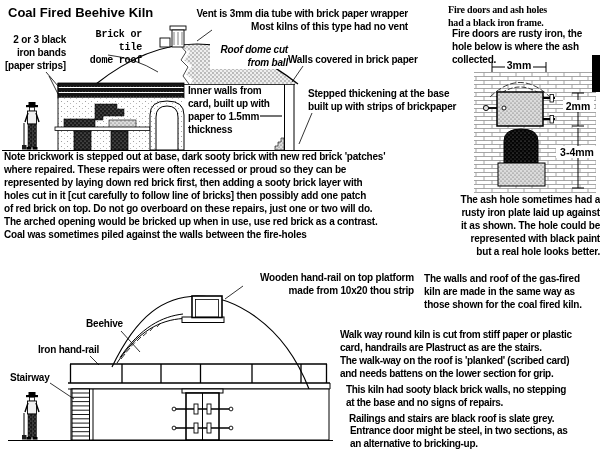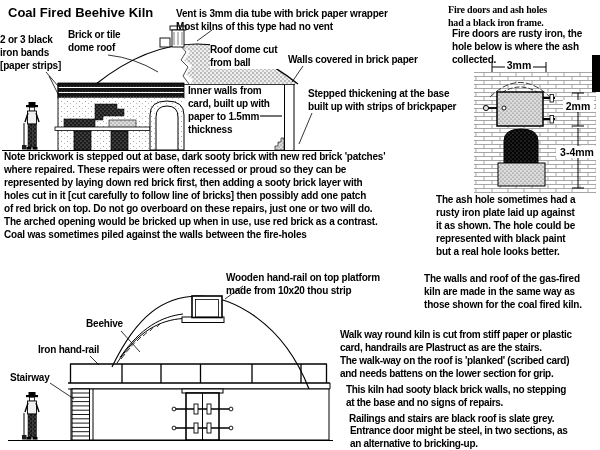--- a/index.html
+++ b/index.html
@@ -2,21 +2,21 @@
 <html><head>
 <meta charset="utf-8">
 <style>
   html,body{margin:0;padding:0;}
   #page{position:relative;width:600px;height:450px;background:#ffffff;overflow:hidden;
         font-family:"Liberation Sans",sans-serif;color:#000;}
   #art{position:absolute;left:0;top:0;z-index:0;}
   .lbl{position:absolute;z-index:2;font-weight:bold;font-size:10px;line-height:13px;
        letter-spacing:-0.2px;white-space:pre-line;color:#000;}
   .ttl{font-size:13px;line-height:15px;letter-spacing:0;}
-  .ctr{text-align:left;}
+  .ctr{text-align:right;}
   .wbg{background:#fff;}
   svg text{font-family:"Liberation Sans",sans-serif;font-weight:bold;font-size:10.5px;fill:#000;}
 </style>
 </head>
 <body>
 
 <div id="page">
 
 <svg id="art" width="600" height="450" viewBox="0 0 600 450">
   <defs>
@@ -232,25 +232,25 @@
       <path d="M50,383 L74,399"></path>
       <path d="M243,286 L225,299"></path>
     </g>
   </g>
 </svg>
 
   <div class="lbl ttl" style="left:8px;top:5px;">Coal Fired Beehive Kiln</div>
   <div class="lbl ctr" style="left:0px;top:33px;width:66px;">2 or 3 black
 iron bands
 [paper strips]</div>
-  <div class="lbl ctr" style="left:68px;top:28px;width:74px;">Brick or tile
+  <div class="lbl ctr" style="left:68px;top:28px;width:74px;font-family:Liberation Mono, monospace;">Brick or tile
 dome roof</div>
   <div class="lbl ctr" style="left:176px;top:7px;width:232px;">Vent is 3mm dia tube with brick paper wrapper
 Most kilns of this type had no vent</div>
-  <div class="lbl ctr wbg" style="left:210px;top:43px;width:78px;">Roof dome cut
+  <div class="lbl ctr wbg" style="left:210px;top:43px;width:78px;font-style:italic;">Roof dome cut
 from ball</div>
   <div class="lbl" style="left:288px;top:53px;">Walls covered in brick paper</div>
   <div class="lbl" style="left:308px;top:87px;">Stepped thickening at the base
 built up with strips of brickpaper</div>
   <div class="lbl" style="left:188px;top:84px;width:110px;">Inner walls from
 card, built up with
 paper to 1.5mm
 thickness</div>
   <div class="lbl" style="left:448px;top:3px;font-family:Liberation Serif, serif;">Fire doors and ash holes
 had a black iron frame.</div>

